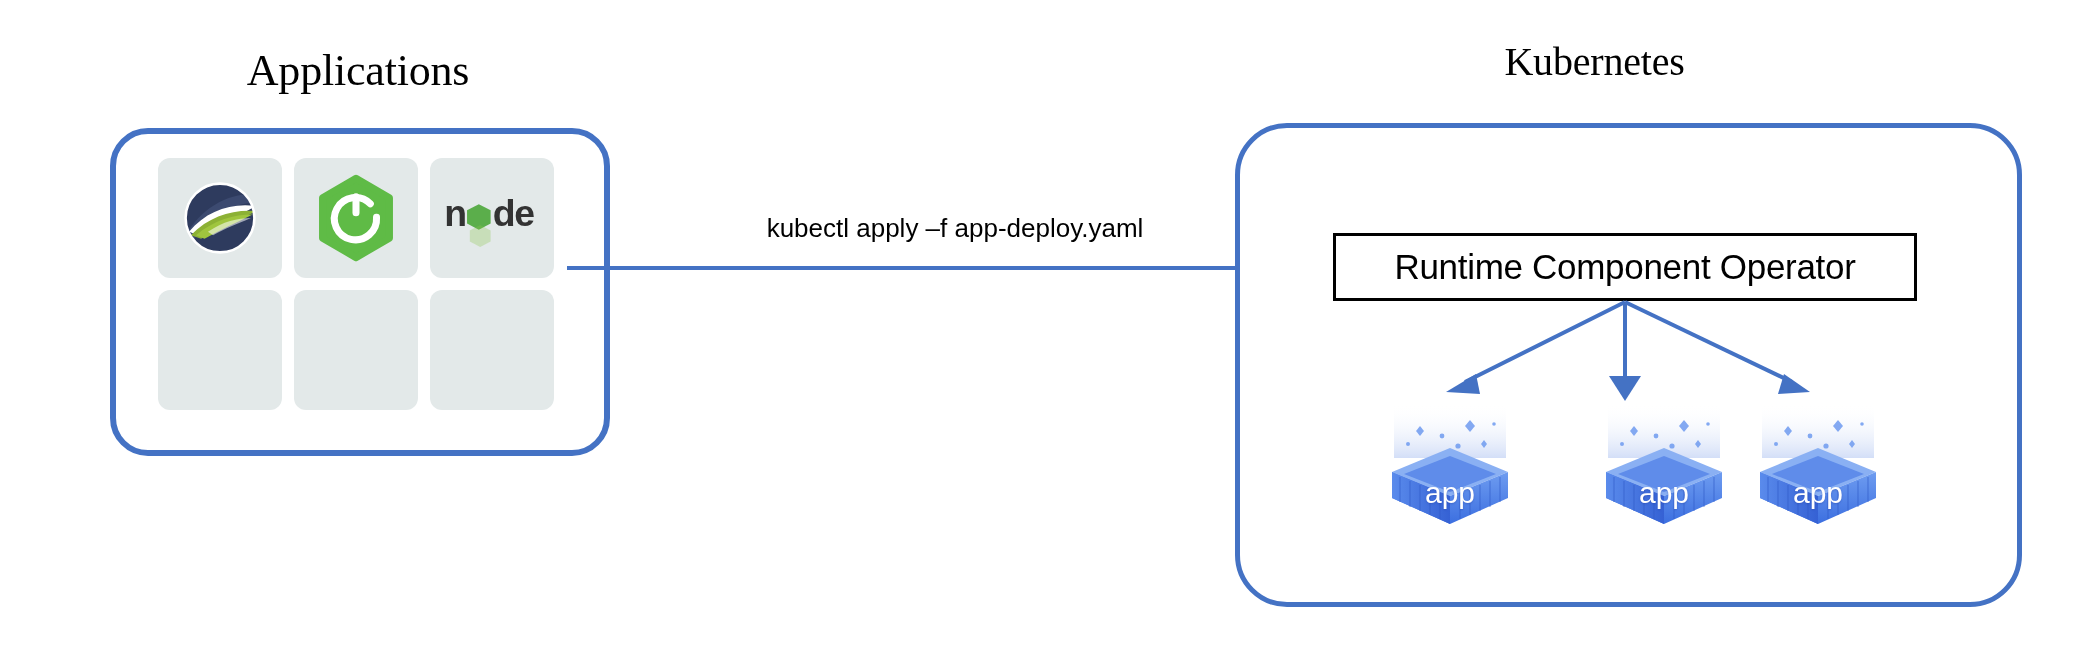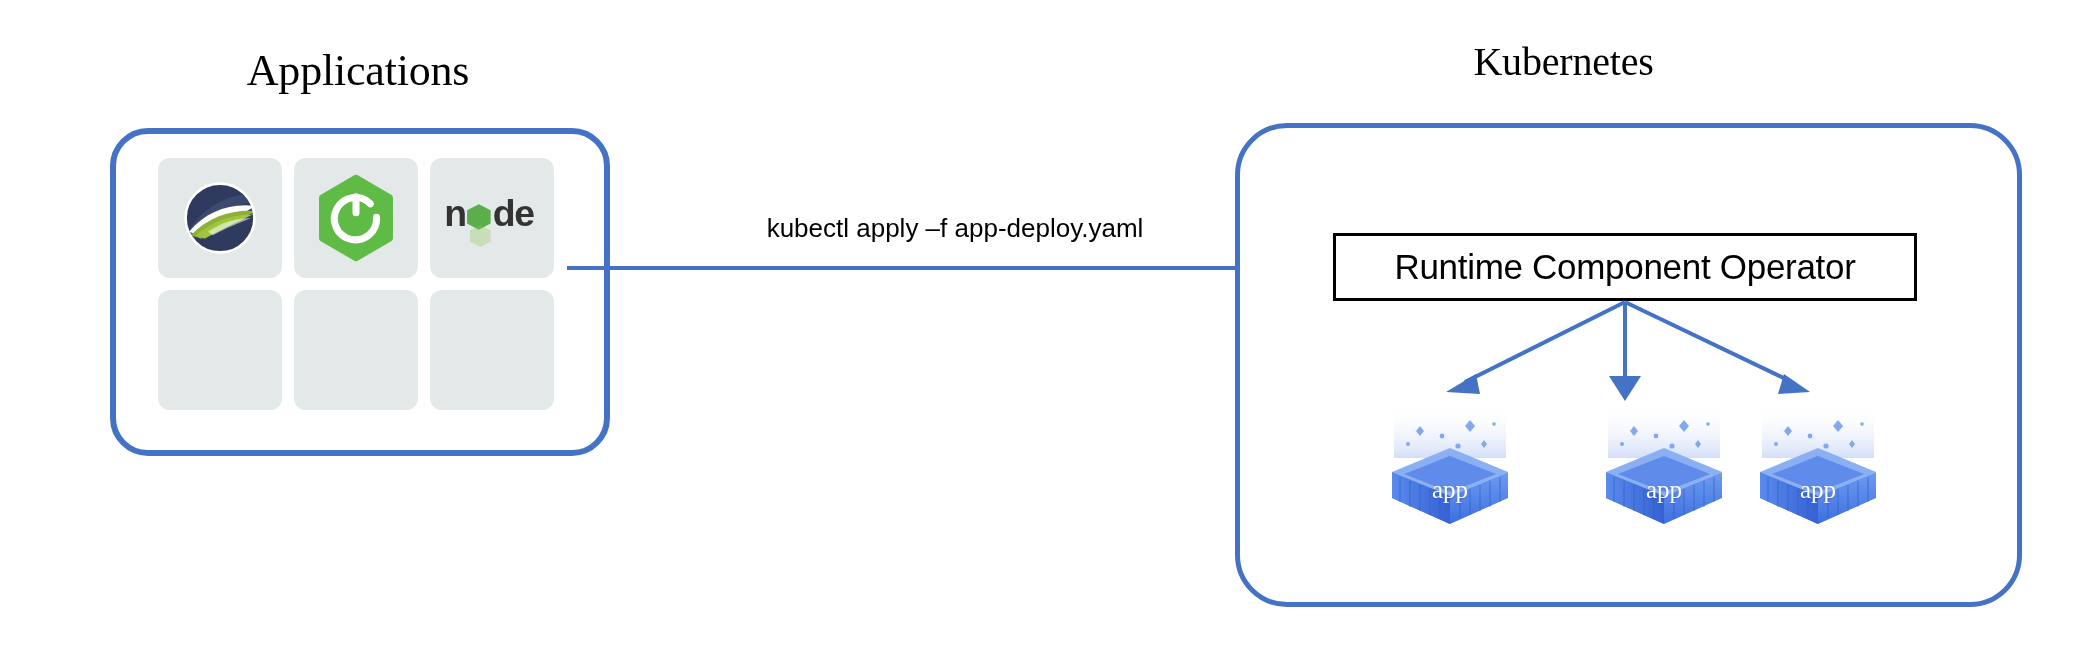--- a/index.html
+++ b/index.html
@@ -31,21 +31,21 @@
   }
   #apps-title {
     left: 0;
     top: 45px;
     width: 716px;
     text-align: center;
     font-size: 44px;
     line-height: 52px;
   }
   #k8s-title {
-    left: 1171px;
+    left: 1202px;
     top: 38px;
     width: 785px;
     text-align: center;
     font-size: 40px;
     line-height: 48px;
   }
 
   
   .round-box {
     position: absolute;
@@ -151,22 +151,22 @@
   #pod-1 { left: 1384px; top: 400px; }
   #pod-2 { left: 1598px; top: 400px; }
   #pod-3 { left: 1752px; top: 400px; }
   .app-pod svg { display: block; width: 132px; height: 128px; }
   .pod-caption {
     position: absolute;
     left: 0;
     width: 132px;
     top: 76px;
     text-align: center;
-    font-family: Liberation Serif, serif;
-    font-size: 25px;
+    font-family: Liberation Sans, sans-serif;
+    font-size: 30px;
     color: #ffffff;
     pointer-events: none;
     text-shadow: 0 1px 2px rgba(40,70,170,.45);
   }
 </style>
 </head>
 <body>
 
 <div id="canvas">
 

